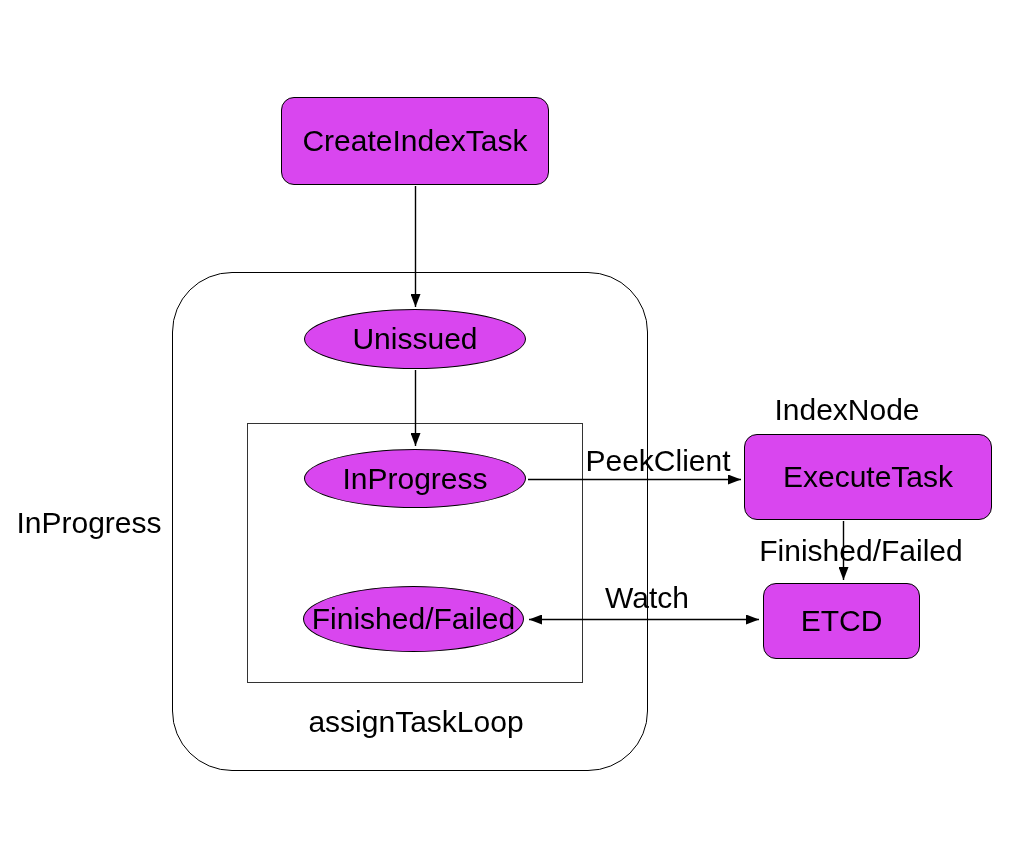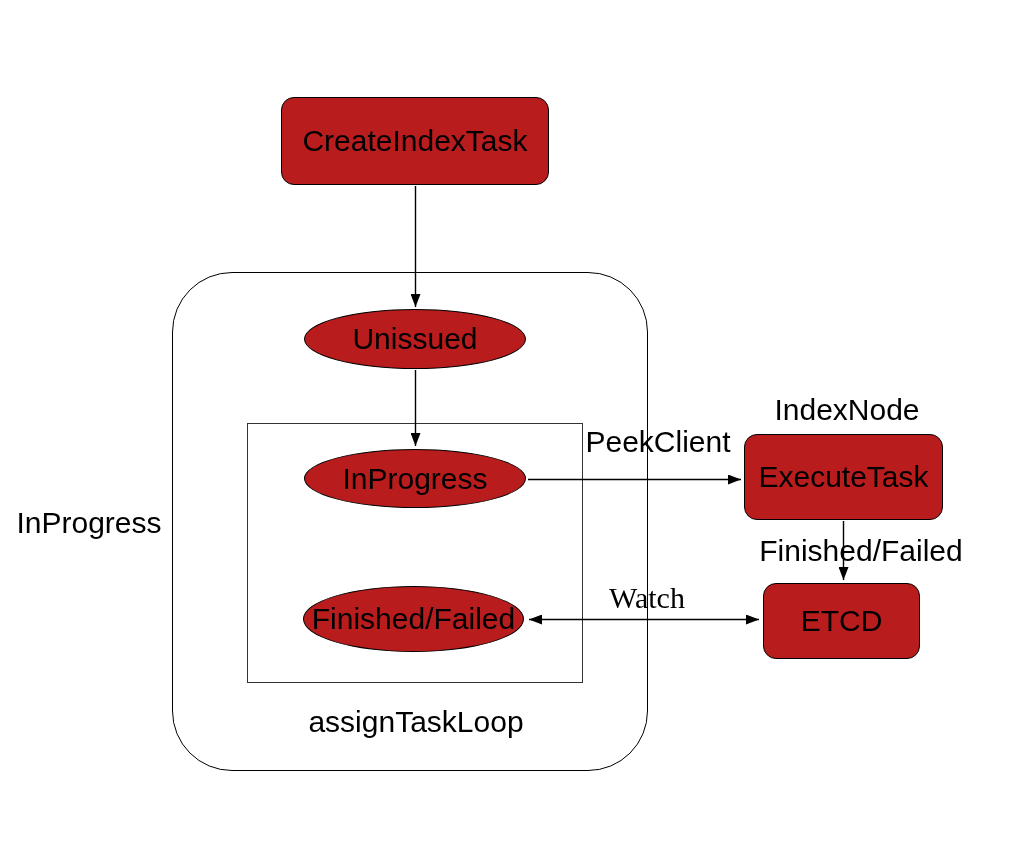--- a/index.html
+++ b/index.html
@@ -15,21 +15,21 @@
     font-family: "Liberation Sans", sans-serif;
     color: #000000;
     overflow: hidden;
   }
   .node {
     position: absolute;
     box-sizing: border-box;
     display: flex;
     align-items: center;
     justify-content: center;
-    background: #b91c1c;
+    background: #d946ef;
     border: 1.4px solid #000000;
     font-size: 30px;
     line-height: 1;
     white-space: nowrap;
     z-index: 1;
   }
   .rounded { border-radius: 13px; }
   .ellipse { border-radius: 50%; }
   .container-box {
     position: absolute;
@@ -79,21 +79,21 @@
   </div>
 
   <div class="node ellipse" style="left:304px; top:309px; width:222px; height:60px;">
     <span>Unissued</span>
   </div>
 
   <div class="node ellipse" style="left:303px; top:586px; width:221px; height:66px;">
     <span>Finished/Failed</span>
   </div>
 
-  <div class="node rounded" style="left:744px; top:434px; width:199px; height:86px;justify-content:center;">
+  <div class="node rounded" style="left:744px; top:434px; width:248px; height:86px;justify-content:center;">
     <span>ExecuteTask</span>
   </div>
 
   <div class="node rounded" style="left:763px; top:583px; width:157px; height:76px;">
     <span>ETCD</span>
   </div>
 
   <svg class="edges" width="1014" height="848" viewBox="0 0 1014 848">
     <defs>
       <marker id="arw" markerWidth="13" markerHeight="10" refX="13" refY="5" orient="auto-start-reverse" markerUnits="userSpaceOnUse">
@@ -107,19 +107,19 @@
     <line x1="529" y1="619.5" x2="759" y2="619.5" stroke="#000000" stroke-width="1.4" marker-start="url(#arw)" marker-end="url(#arw)"></line>
   </svg>
 
 
   <div class="lbl" style="left:89px; top:523px;">InProgress</div>
 
   <div class="lbl" style="left:847px; top:410px;">IndexNode</div>
 
   <div class="lbl" style="left:416px; top:722px;">assignTaskLoop</div>
 
-  <div class="lbl" style="left:658px; top:442px;">PeekClient</div>
+  <div class="lbl" style="left:658px; top:461px;">PeekClient</div>
 
   <div class="lbl" style="left:861px; top:551px;">Finished/Failed</div>
 
-  <div class="lbl" style="left:647px; top:598px;font-family:Liberation Serif, serif;">Watch</div>
+  <div class="lbl" style="left:647px; top:598px;">Watch</div>
 
 </div>
 
 </body></html>

